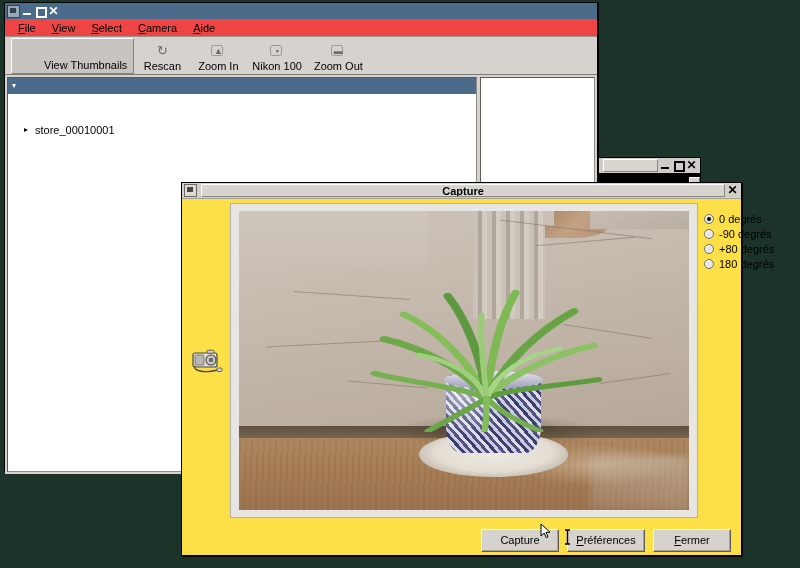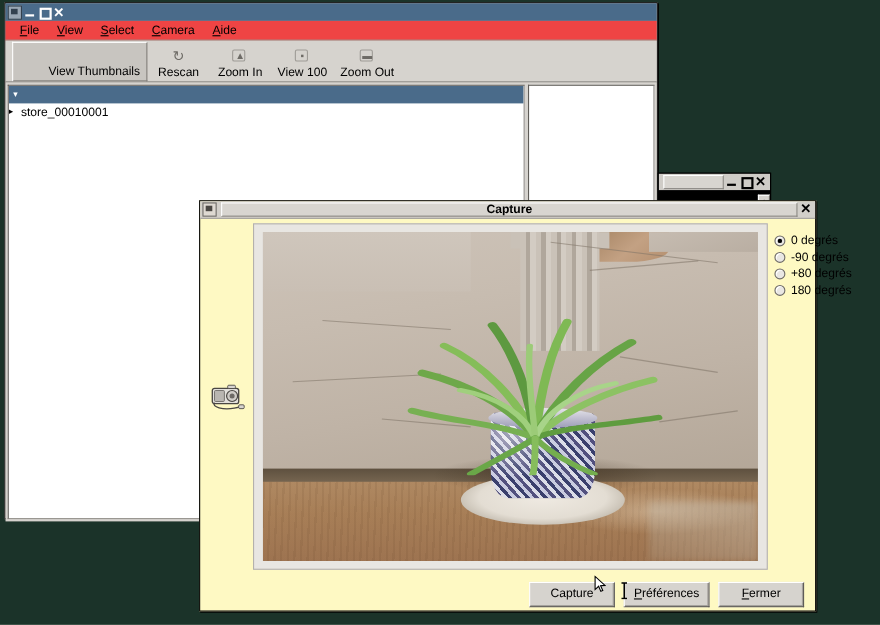--- a/index.html
+++ b/index.html
@@ -91,21 +91,21 @@
   .tree-pane{
     flex:0 0 470px;background:#fff;margin:2px 0 2px 2px;
     border:1px solid #8f8c87;border-top-color:#5f5c58;border-left-color:#5f5c58;
     box-sizing:border-box;overflow:hidden;position:relative;
   }
   .tree-row{display:flex;align-items:center;height:16px;padding-left:4px;font-size:11px;}
   .tree-row.selected{background:#4a6b8a;color:#fff;font-weight:normal;}
   .tri{width:11px;flex:0 0 11px;font-size:8px;line-height:16px;color:inherit;}
   .tri.down::before{content:"\25BE";}
   .tri.right::before{content:"\25B8";}
-  .tree-row.child{padding-left:0;}
+  .tree-row.child{padding-left:16px;margin-top:28px;}
   .right-pane{
     flex:1 1 auto;background:#fff;margin:2px 2px 2px 3px;
     border:1px solid #8f8c87;border-top-color:#5f5c58;border-left-color:#5f5c58;
     box-sizing:border-box;
   }
   .hscroll{
     position:absolute;left:1px;bottom:-14px;width:14px;height:14px;
     background:#000;border:1px solid #fff;box-sizing:border-box;
   }
 
@@ -117,21 +117,21 @@
   #bgwin .vscroll{
     position:absolute;right:0;top:4px;width:11px;height:14px;
     background:#d6d3ce;border:1px solid #fff;
     border-right-color:#6f6c68;border-bottom-color:#6f6c68;box-sizing:border-box;
     font-size:7px;line-height:12px;text-align:center;color:#000;
   }
 
   
   #capture{
     left:181px;top:182px;width:561px;height:374px;
-    border:1px solid #000;box-sizing:border-box;background:#fef9c3;
+    border:1px solid #000;box-sizing:border-box;background:#fde047;
     box-shadow:1px 1px 0 #000;
   }
   #capture .titlebar{height:16px;background:#d2cfca;border-bottom:1px solid #a5a29d;}
   .cap-body{display:flex;height:322px;padding:4px 2px 0 2px;box-sizing:border-box;}
   .cam-col{
     flex:0 0 46px;display:flex;align-items:center;justify-content:center;
   }
   .cam-icon{width:36px;height:30px;position:relative;}
   .photo-col{flex:1 1 auto;display:flex;align-items:flex-start;justify-content:center;}
   .photo-frame{
@@ -252,21 +252,21 @@
           <span class="box"></span>
           <span style="position:absolute;left:0;top:0;width:16px;font-size:9px;line-height:16px;">▲</span>
         </div>
       <div class="tool-label">Zoom In</div>
     </div>
     <div class="tool">
       <div class="tool-icon">
           <span class="box"></span>
           <span style="position:absolute;left:0;top:0;width:16px;font-size:9px;line-height:16px;">▪</span>
         </div>
-      <div class="tool-label">View 100</div>
+      <div class="tool-label">Nikon 100</div>
     </div>
     <div class="tool">
       <div class="tool-icon">
           <span class="box"></span>
           <span style="position:absolute;left:0;top:0;width:16px;font-size:9px;line-height:16px;">▬</span>
         </div>
       <div class="tool-label">Zoom Out</div>
     </div>
   </div>
 

